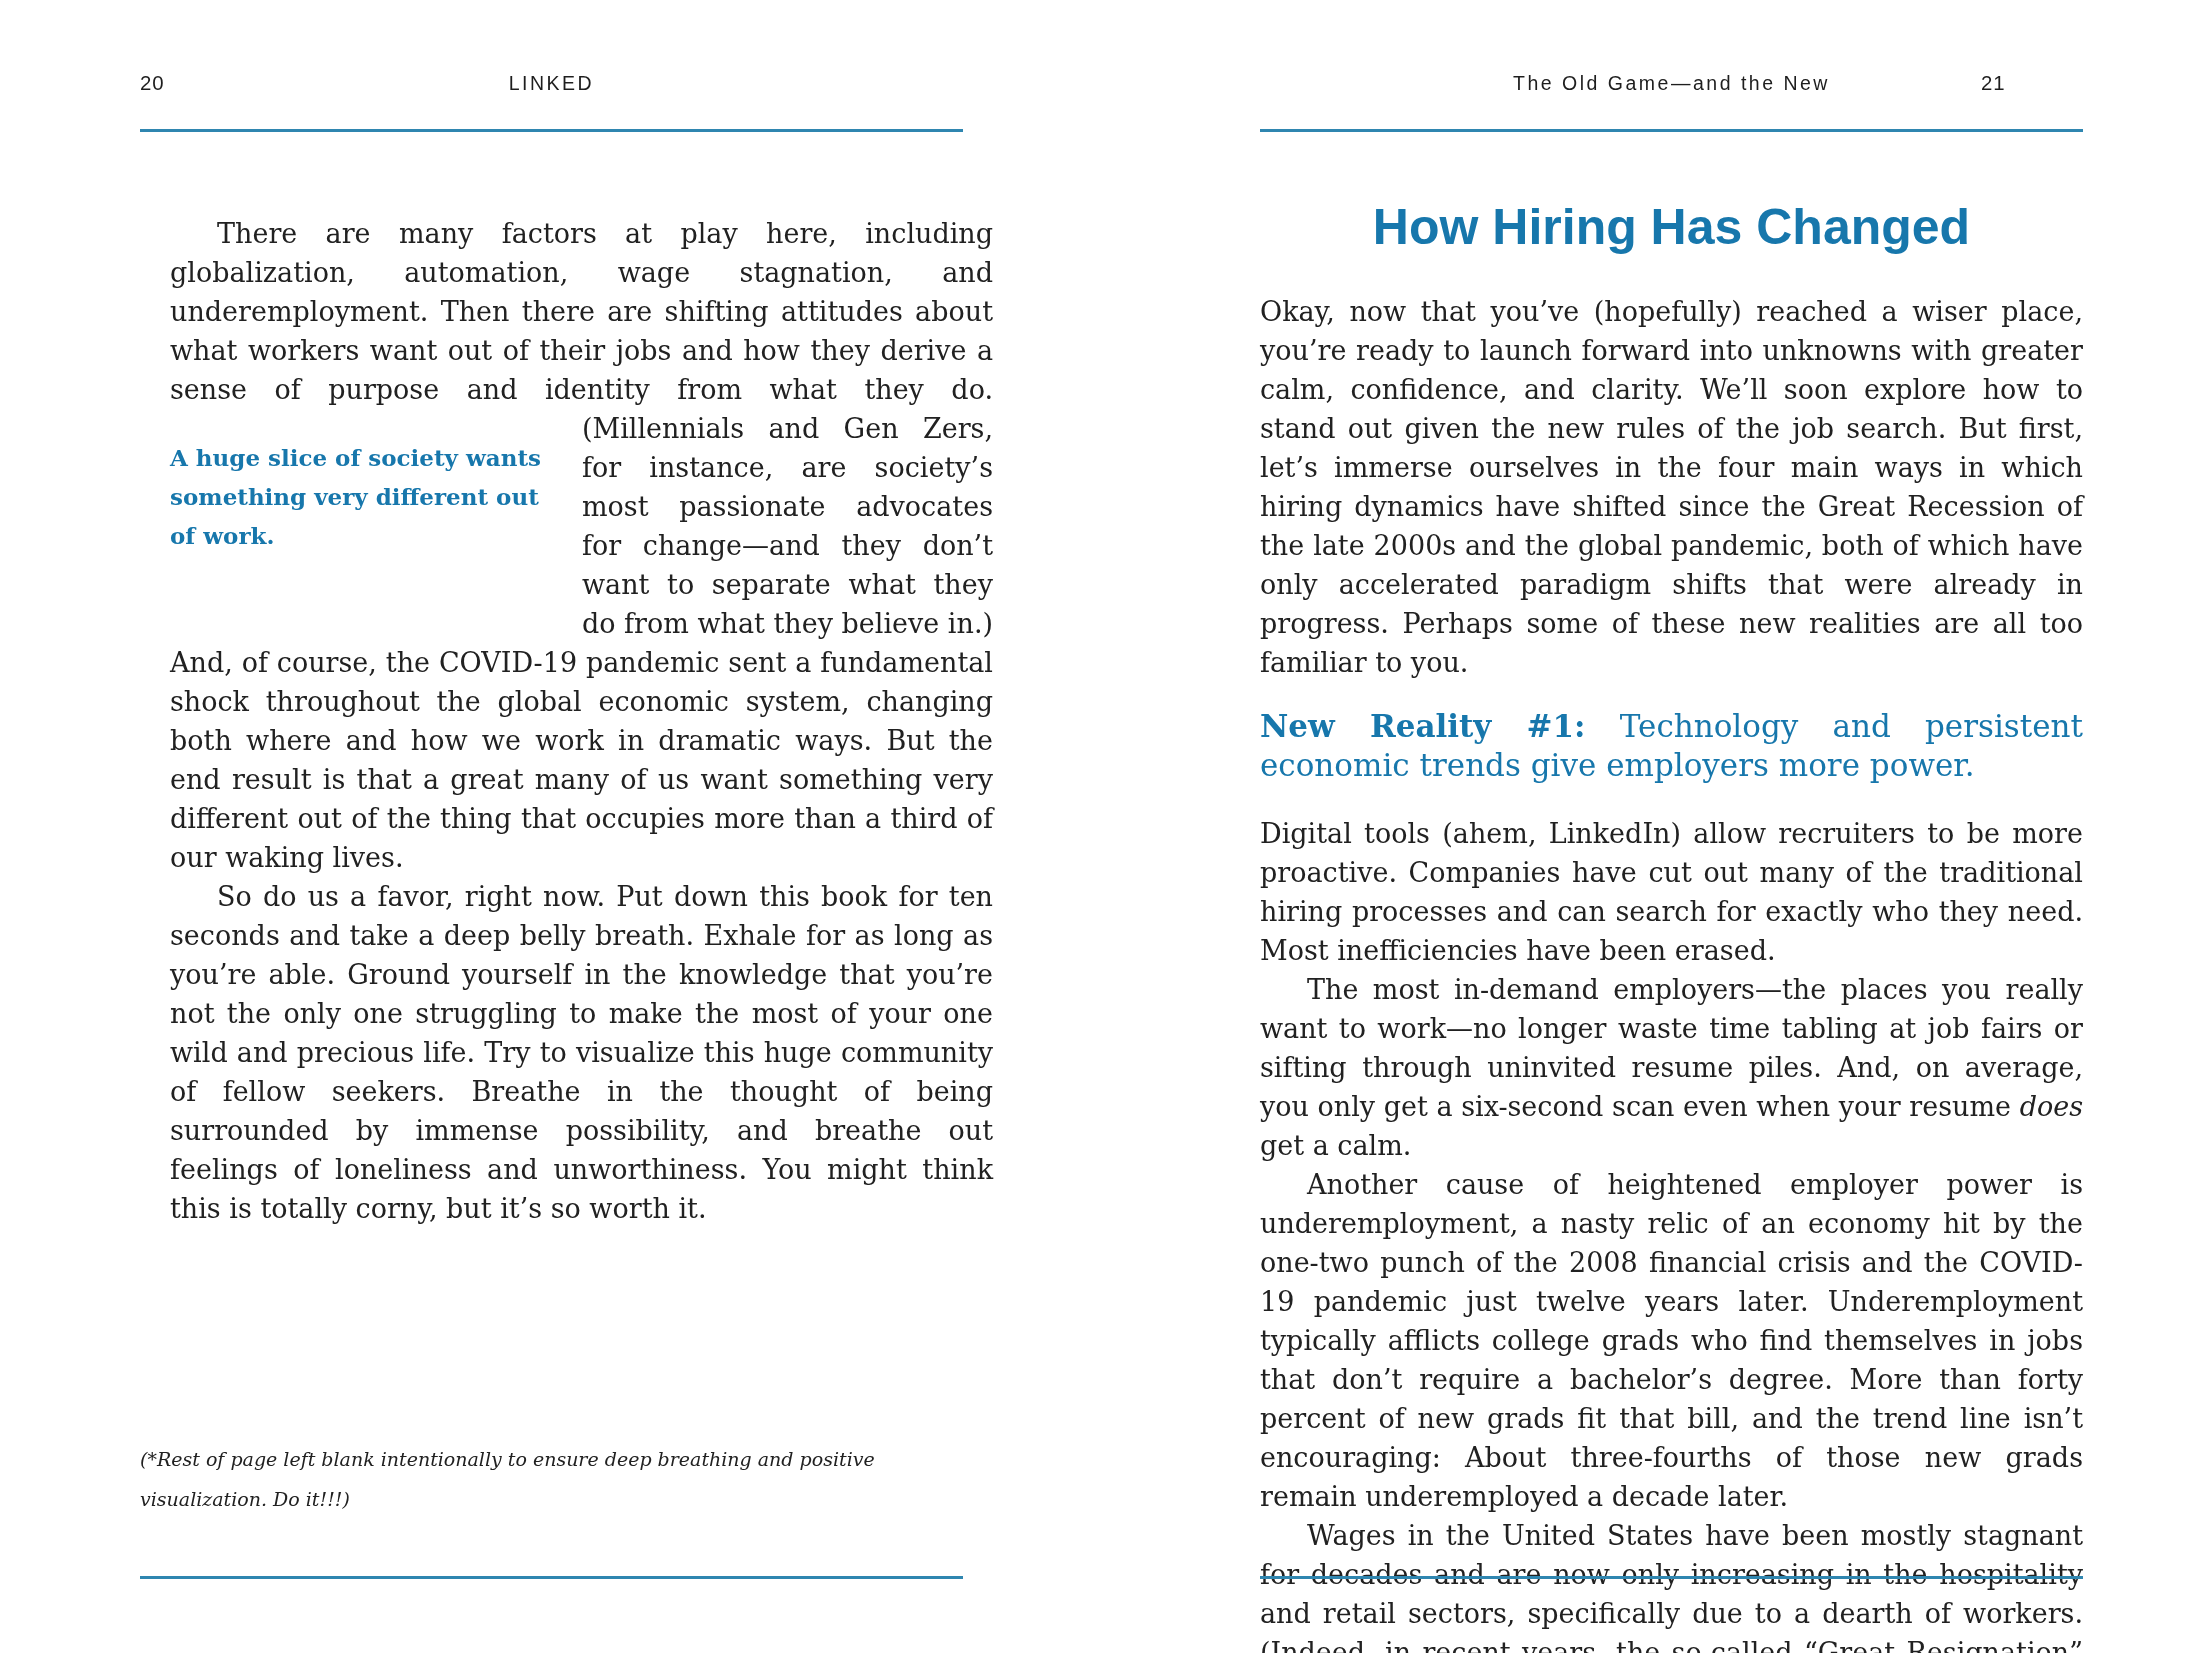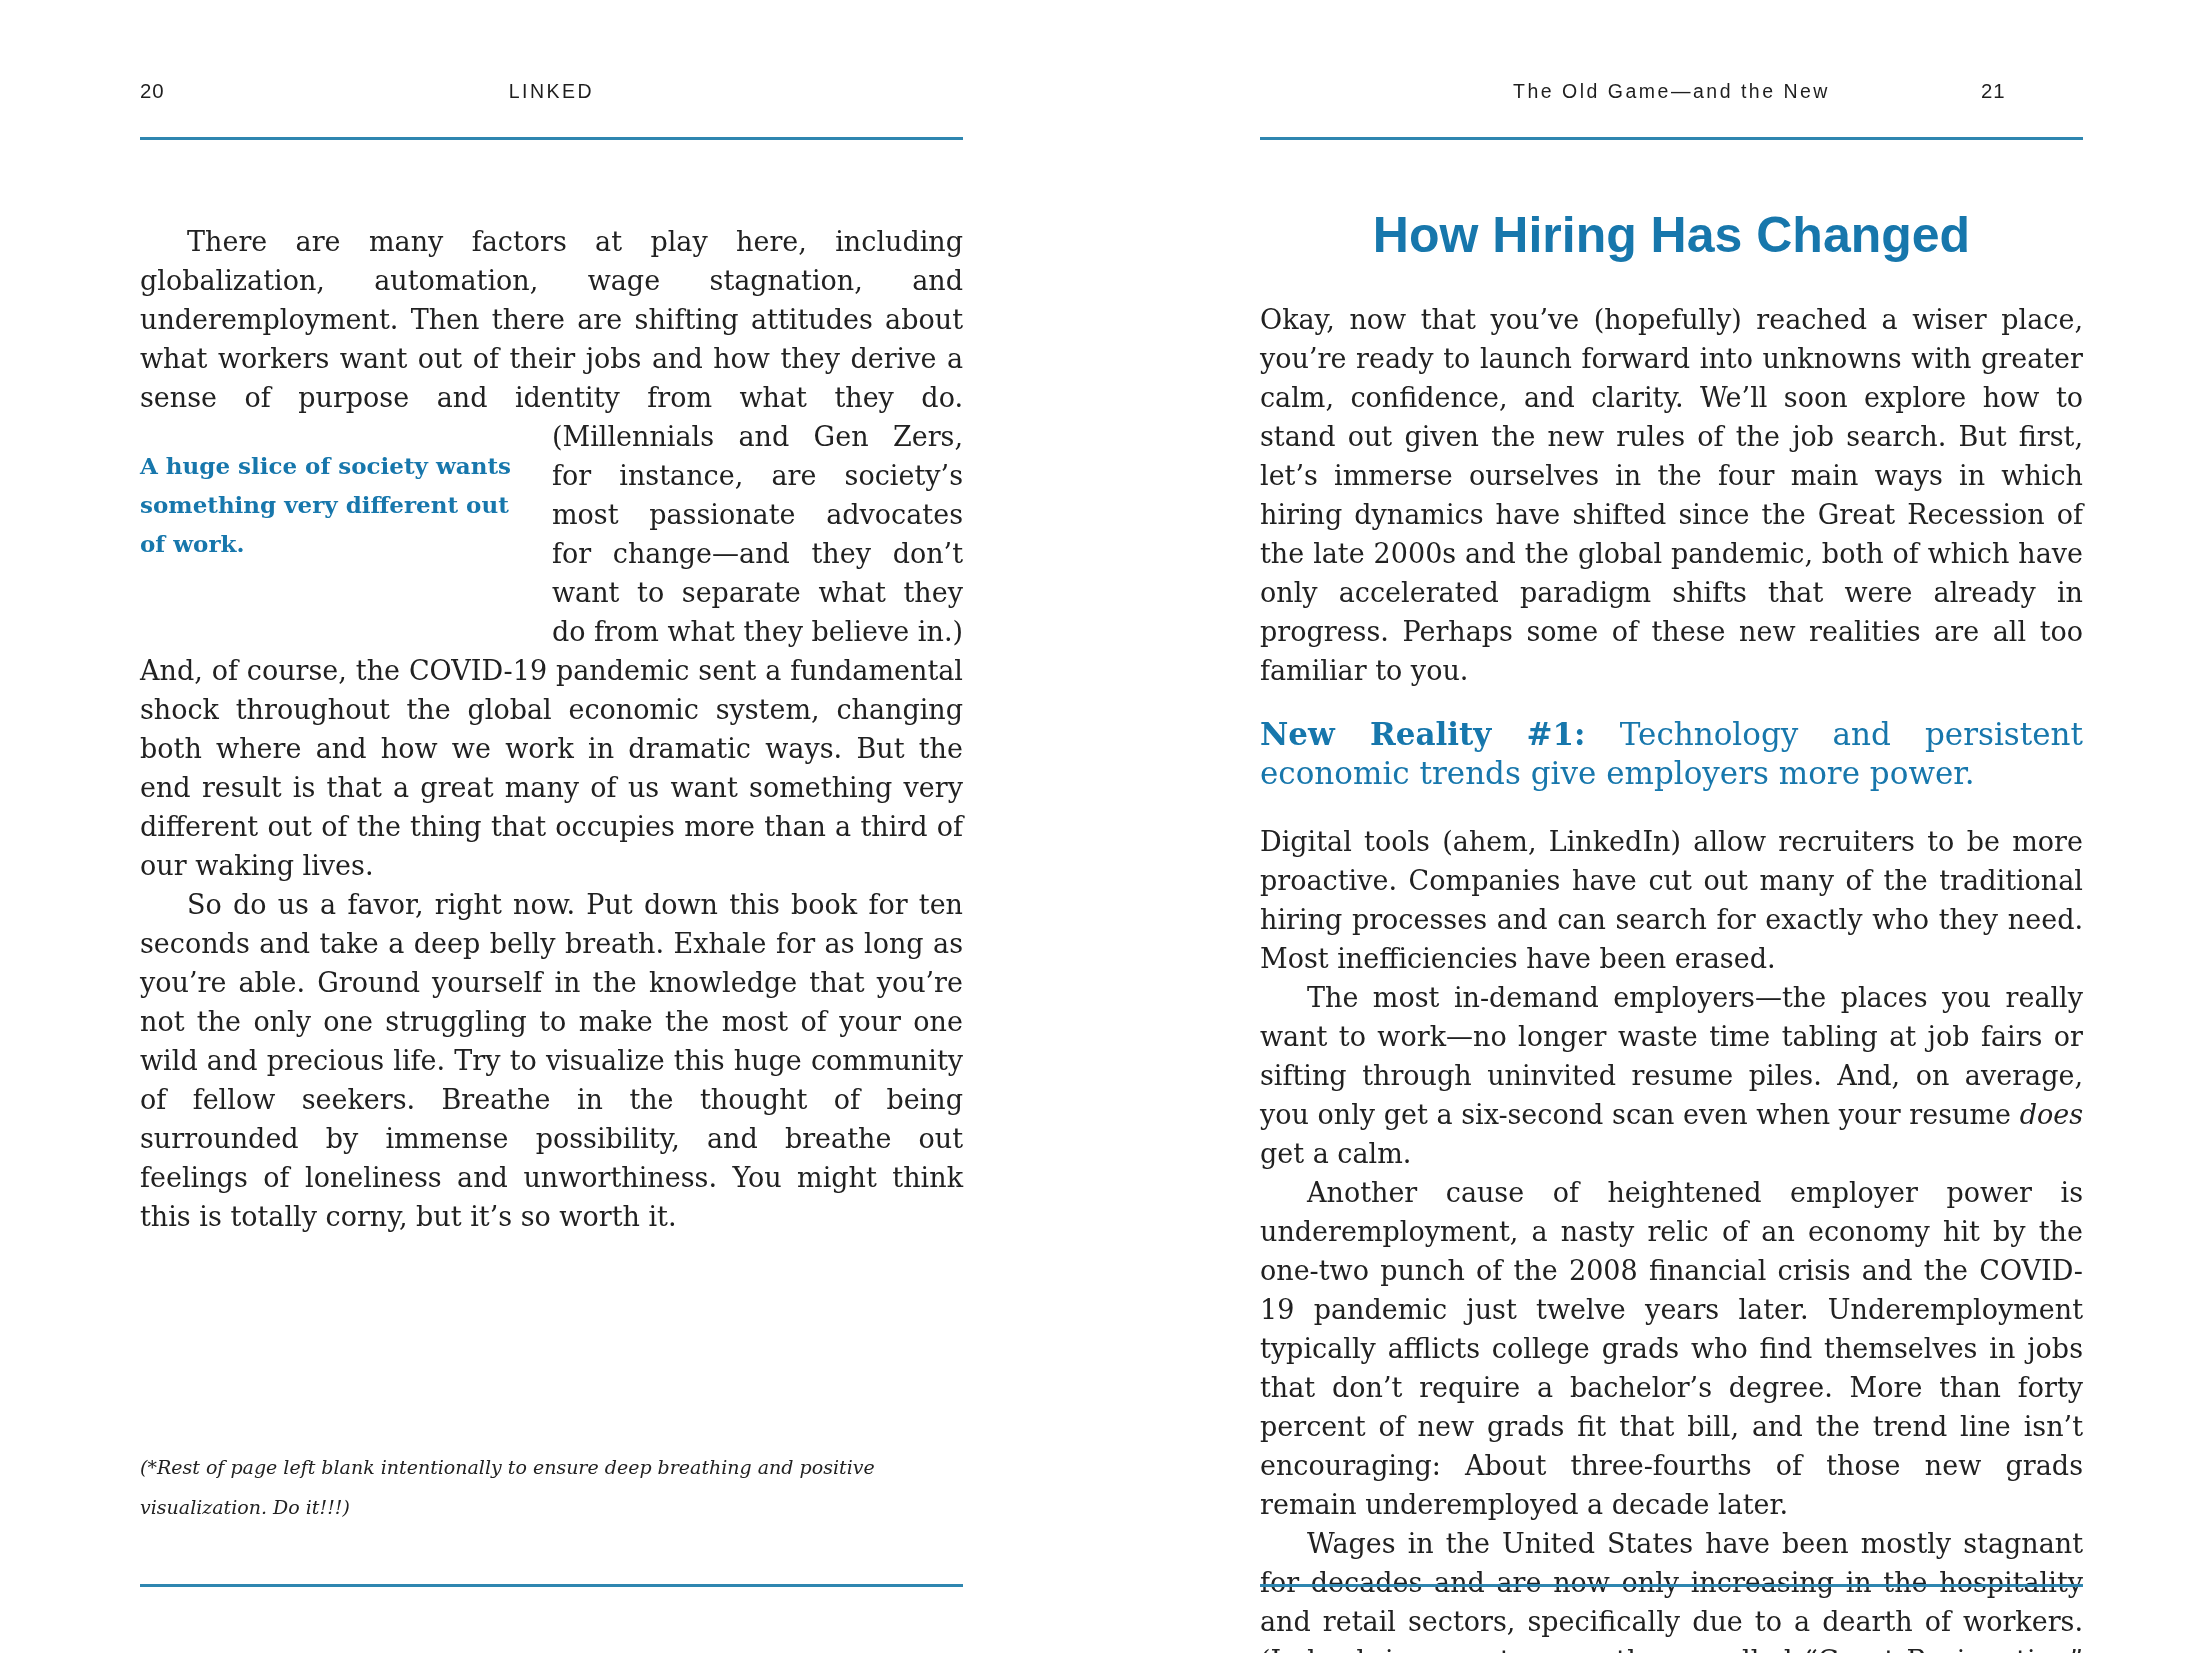--- a/index.html
+++ b/index.html
@@ -9,21 +9,21 @@
     position: relative;
     background: #ffffff;
     font-family: "DejaVu Serif", serif;
     color: #212121;
     -webkit-font-smoothing: antialiased;
   }
   .spread { position: absolute; inset: 0; }
 
   .page {
     position: absolute;
-    top: 12px;
+    top: 4px;
     width: 823px;
     height: 1446px;
   }
   .page-left  { left: 140px; }
   .page-right { left: 1260px; }
 
   
   .runhead {
     position: absolute;
     top: 68px; left: 0;
@@ -51,21 +51,21 @@
 
   
   .content {
     position: absolute;
     left: 0;
     width: 100%;
     text-align: justify;
     font-size: 27px;
     line-height: 39px;
   }
-  .content-left  { top: 210px; }
+  .content-left  { top: 210px; margin-left: 30px; }
   .content-right { top: 0; }
   p { margin: 0; }
   .indent { text-indent: 47px; }
 
   .pullquote {
     float: left;
     width: 373px;
     margin: 29px 39px 66px 0;
     font-weight: bold;
     font-size: 23px;

